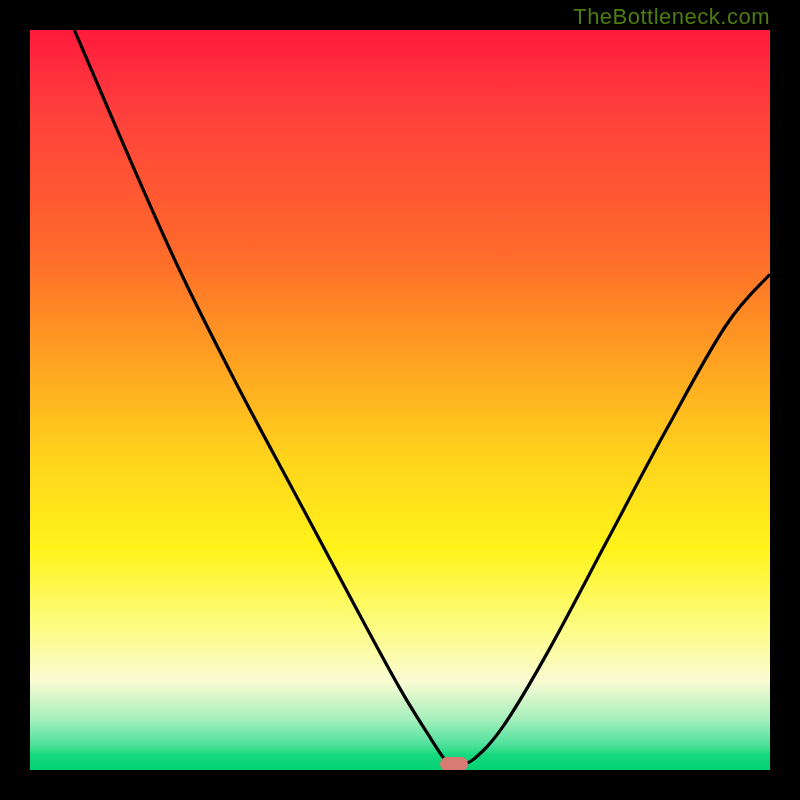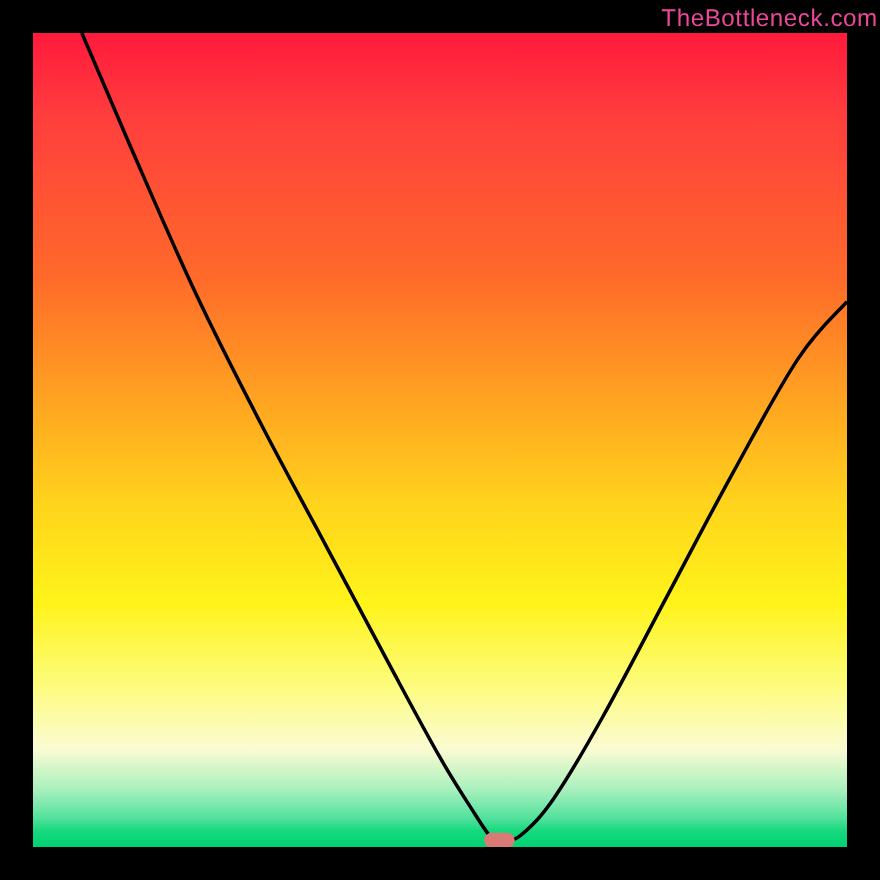--- a/index.html
+++ b/index.html
@@ -13,22 +13,22 @@
   }
   .frame {
     position: relative;
     width: 800px;
     height: 800px;
     background: #000;
   }
   .watermark {
     position: absolute;
     top: 4px;
-    right: 2px;
-    color: #ec4899;
+    right: 30px;
+    color: #4d7c0f;
     font-size: 22px;
     letter-spacing: 0.5px;
     font-weight: 400;
     z-index: 20;
   }
   .plot-area {
     position: absolute;
     left: 30px;
     top: 30px;
     width: 740px;

